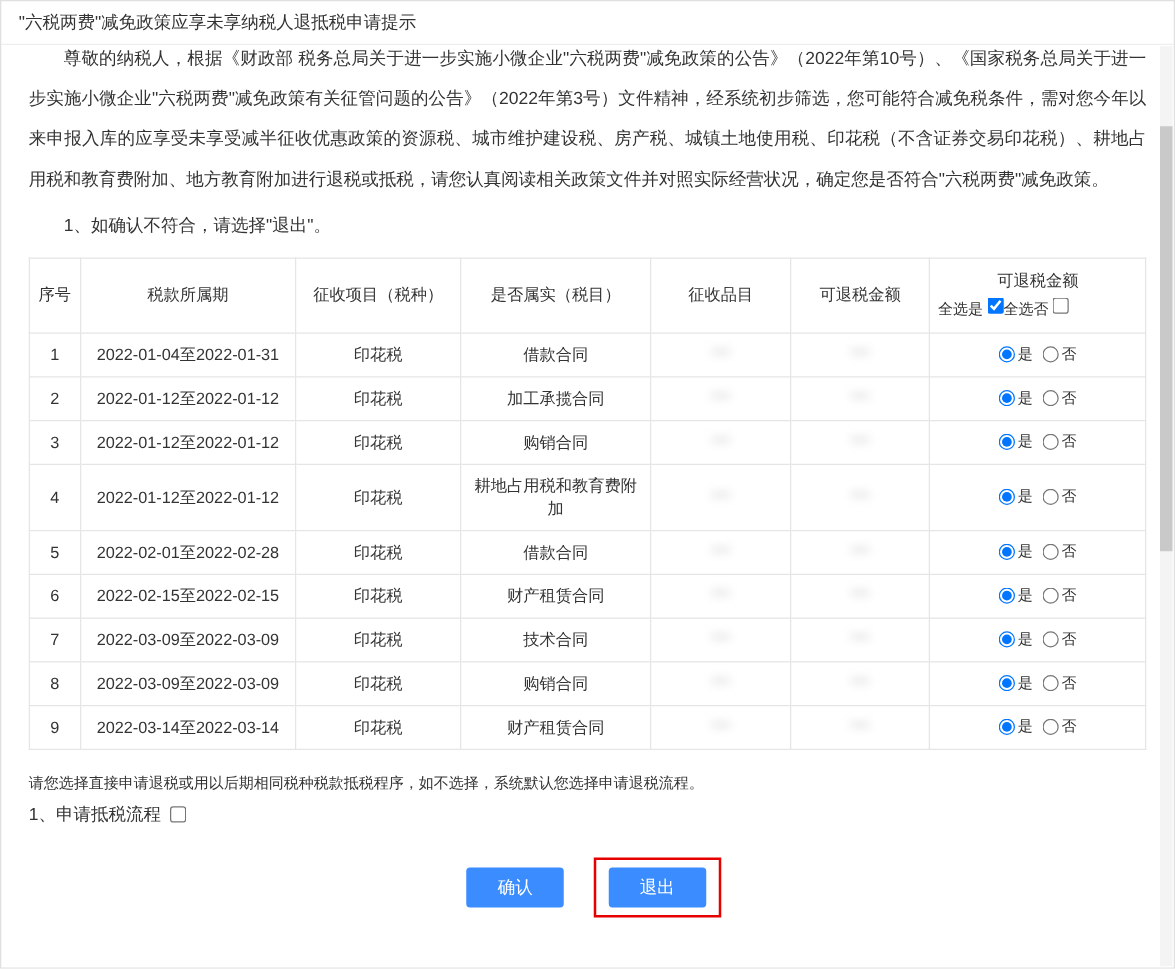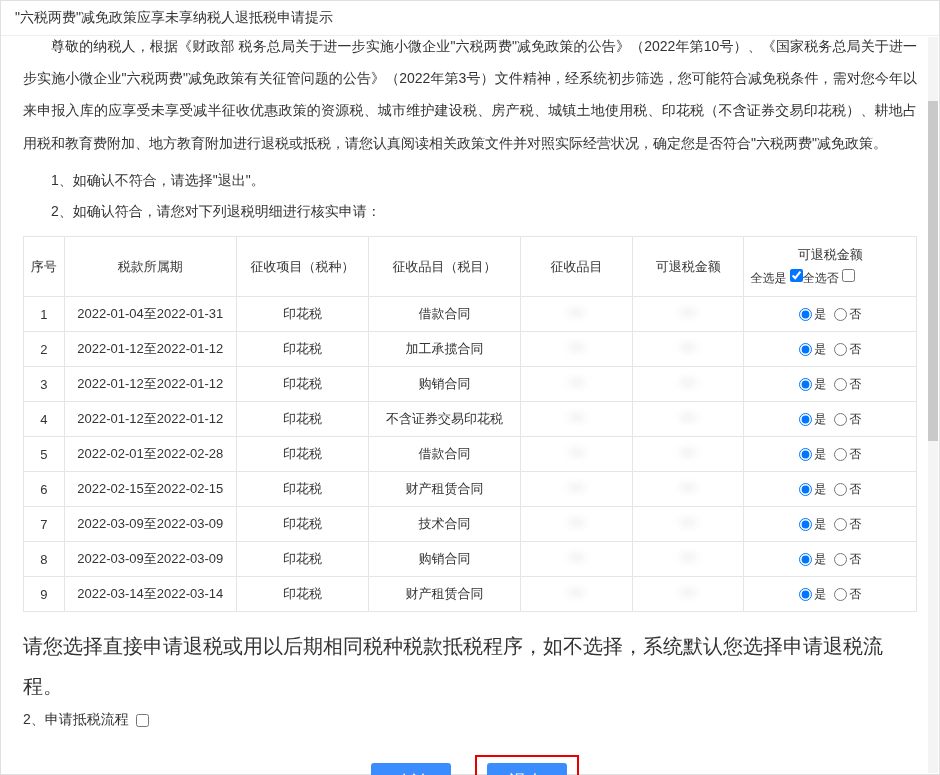--- a/index.html
+++ b/index.html
@@ -76,42 +76,42 @@
     .verify-head .sub {
       display: flex;
       justify-content: flex-start;
       font-size: 12px;
       margin-top: 3px;
     }
     .radio-cell label { margin: 0 4px; font-size: 12px; }
     .radio-cell input[type=radio] { vertical-align: middle; margin-right: 2px; }
     .bottom-note {
       margin-top: 14px;
-      font-size: 20px;
+      font-size: 12px;
       line-height: 2;
     }
     .proc-options div {
       font-size: 14px;
       line-height: 1.9;
     }
     .proc-options input[type=checkbox] { vertical-align: middle; margin-left: 3px; }
     .btn-row {
       text-align: center;
       margin-top: 22px;
       padding-bottom: 12px;
     }
     .btn {
       display: inline-block;
       min-width: 78px;
       padding: 7px 22px;
       background: #3b8cff;
       color: #fff;
       border: none;
       border-radius: 3px;
-      font-size: 18px;
+      font-size: 14px;
       cursor: pointer;
       margin: 0 10px;
     }
     .exit-wrap {
       display: inline-block;
       border: 2px solid #e60000;
       padding: 6px 10px;
       margin-left: 10px;
     }
     .scrollbar-fake {
@@ -137,30 +137,29 @@
 
 <div class="modal">
   <div class="modal-title">"六税两费"减免政策应享未享纳税人退抵税申请提示</div>
 
   <div class="modal-body">
 
     <div class="intro">尊敬的纳税人，根据《财政部 税务总局关于进一步实施小微企业"六税两费"减免政策的公告》（2022年第10号）、《国家税务总局关于进一步实施小微企业"六税两费"减免政策有关征管问题的公告》（2022年第3号）文件精神，经系统初步筛选，您可能符合减免税条件，需对您今年以来申报入库的应享受未享受减半征收优惠政策的资源税、城市维护建设税、房产税、城镇土地使用税、印花税（不含证券交易印花税）、耕地占用税和教育费附加、地方教育附加进行退税或抵税，请您认真阅读相关政策文件并对照实际经营状况，确定您是否符合"六税两费"减免政策。</div>
 
     <div class="notes">
       <div>1、如确认不符合，请选择"退出"。</div>
-      <div>2、如确认符合，请您对下列退税明细进行核实申请：</div>
     </div>
 
     <table>
       <thead>
         <tr>
           <th class="col-seq">序号</th>
           <th class="col-period">税款所属期</th>
           <th class="col-taxtype">征收项目（税种）</th>
-          <th class="col-item">征收品目（税目）</th>
+          <th class="col-item">是否属实（税目）</th>
           <th class="col-supp">征收品目</th>
           <th class="col-refund">可退税金额</th>
           <th class="col-verify verify-head">
             <div>可退税金额</div>
             <div class="sub">
               <label><span>全选是</span> <input type="checkbox" checked="" style=""></label>
               <label><span>全选否</span> <input type="checkbox" style=""></label>
             </div>
           </th>
         </tr>
@@ -190,21 +189,21 @@
             <td>印花税</td>
             <td>购销合同</td>
             <td><span class="blur">***</span></td>
             <td><span class="blur">***</span></td>
             <td class="radio-cell"><label><input type="radio" name="v2" checked="" style="">是</label><label><input type="radio" name="v2" style="">否</label></td>
           </tr>
           <tr>
             <td>4</td>
             <td>2022-01-12至2022-01-12</td>
             <td>印花税</td>
-            <td>不含证券交易印花税</td>
+            <td>耕地占用税和教育费附加</td>
             <td><span class="blur">***</span></td>
             <td><span class="blur">***</span></td>
             <td class="radio-cell"><label><input type="radio" name="v3" checked="" style="">是</label><label><input type="radio" name="v3" style="">否</label></td>
           </tr>
           <tr>
             <td>5</td>
             <td>2022-02-01至2022-02-28</td>
             <td>印花税</td>
             <td>借款合同</td>
             <td><span class="blur">***</span></td>
@@ -247,21 +246,21 @@
             <td><span class="blur">***</span></td>
             <td class="radio-cell"><label><input type="radio" name="v8" checked="" style="">是</label><label><input type="radio" name="v8" style="">否</label></td>
           </tr>
         </tbody>
     </table>
 
     <div class="bottom-note">请您选择直接申请退税或用以后期相同税种税款抵税程序，如不选择，系统默认您选择申请退税流程。</div>
 
     <div class="proc-options">
       <div>
-        <span>2、申请抵税流程</span>
+        <span>1、申请抵税流程</span>
         <input type="checkbox" style="">
       </div>
     </div>
 
     <div class="btn-row">
       <button class="btn">确认</button>
       <span class="exit-wrap">
         <button class="btn" style="margin:0">退出</button>
       </span>
     </div>

